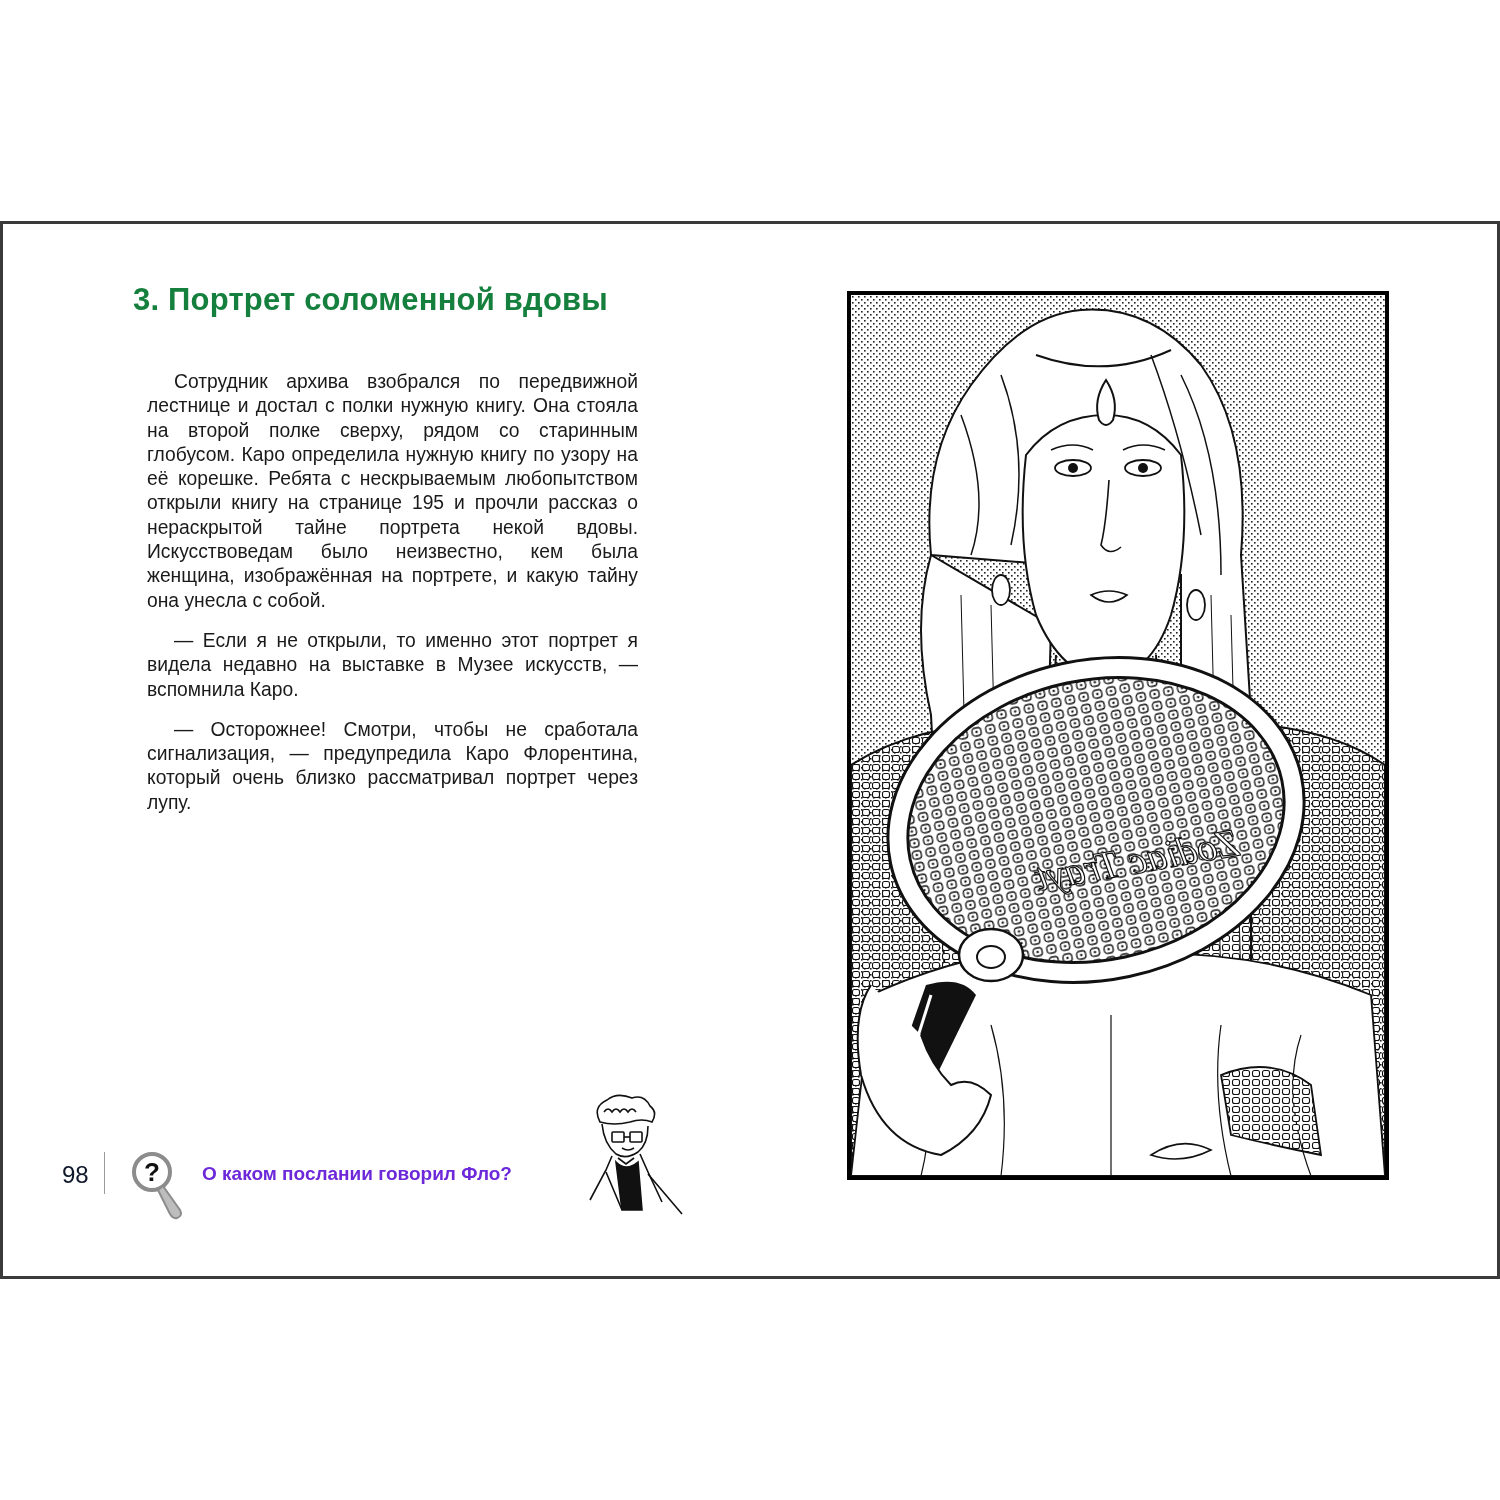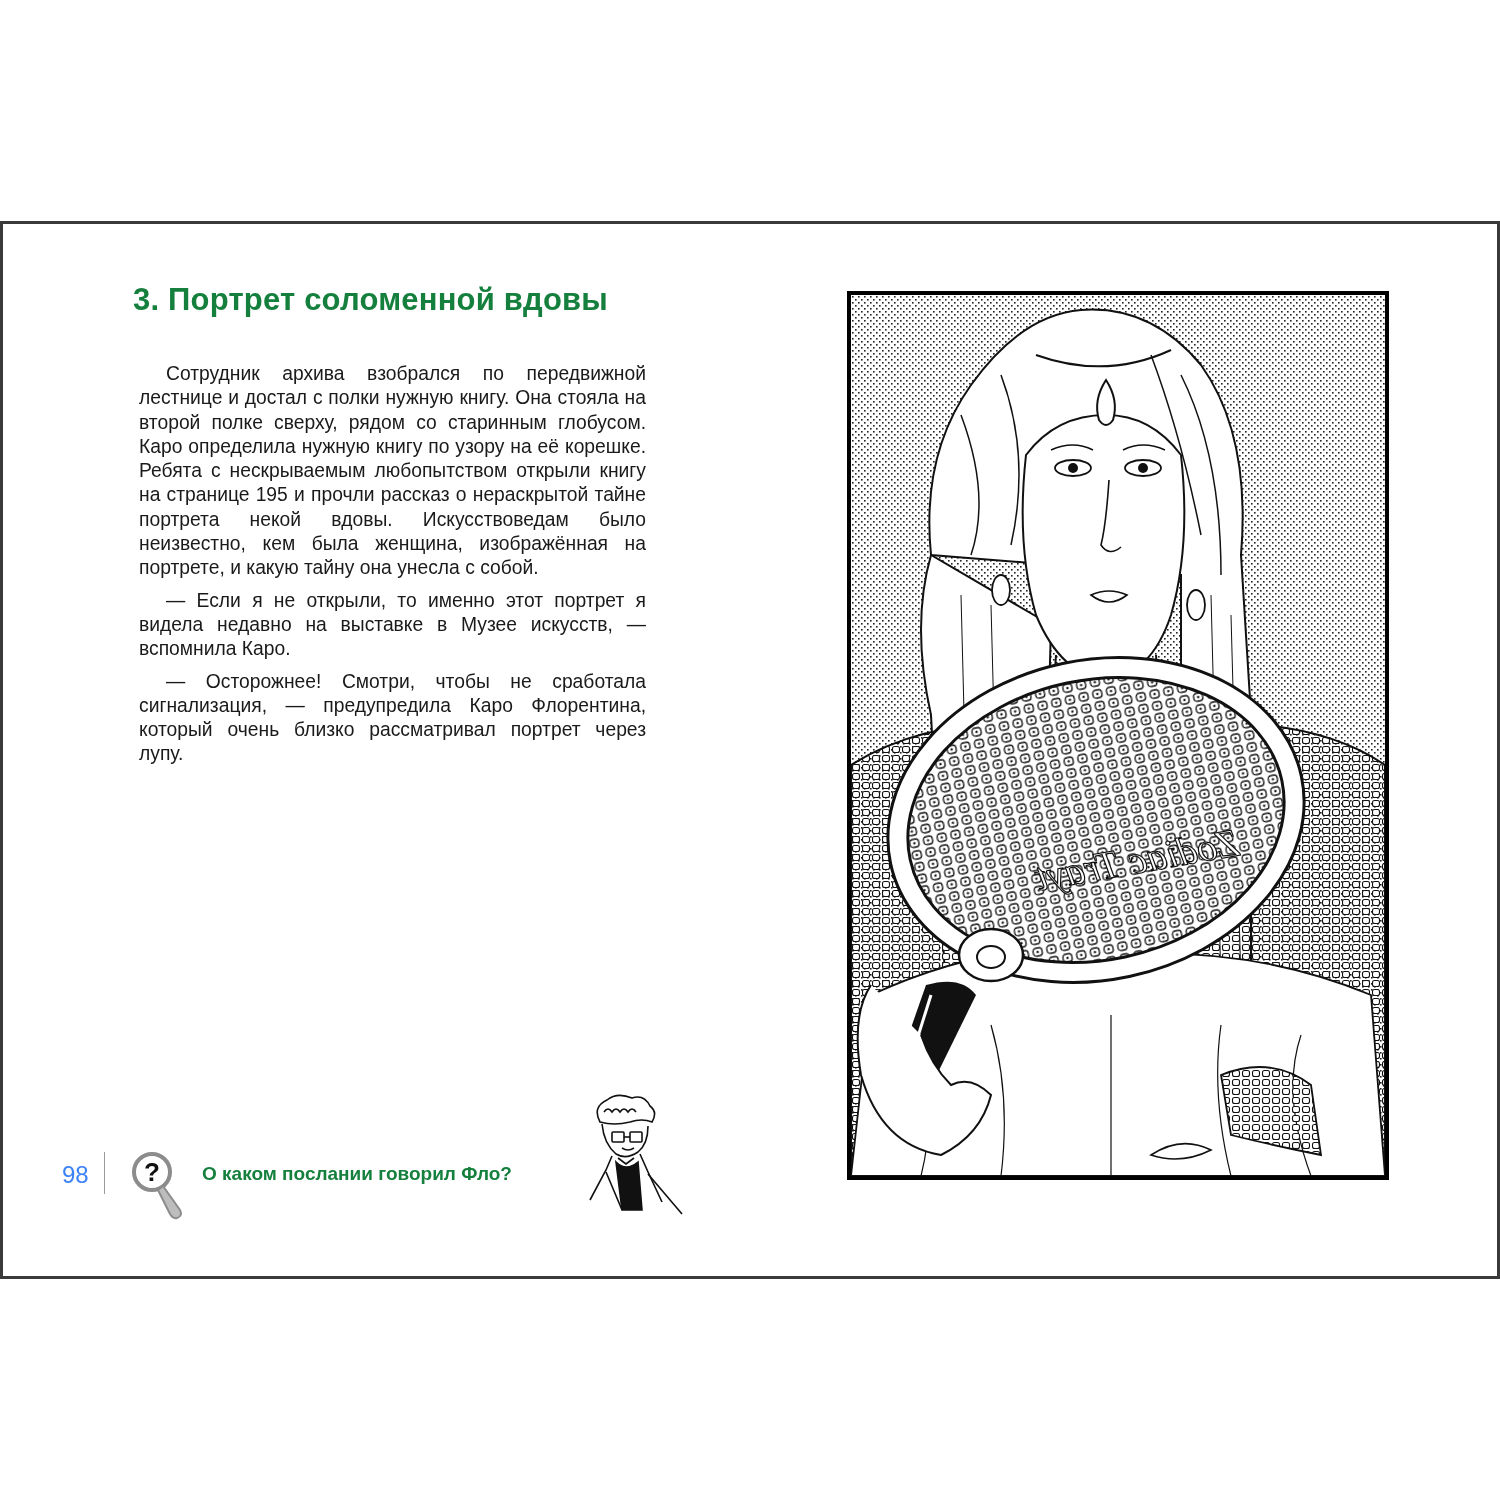--- a/index.html
+++ b/index.html
@@ -1,24 +1,24 @@
 <!DOCTYPE html>
 <html><head>
 <meta charset="utf-8">
 <style>
   html, body { margin: 0; padding: 0; background: #ffffff; }
   body { width: 1500px; height: 1500px; position: relative; overflow: hidden; font-family: "Liberation Sans", sans-serif; color: #111; }
   .page-frame { position: absolute; left: 0; top: 221px; width: 1494px; height: 1052px; border: 3px solid #3a3a3a; }
   .title { position: absolute; left: 133px; top: 282px; font-family: "Liberation Sans", sans-serif; font-weight: bold; font-size: 31px; letter-spacing: 0.2px; color: #15803d; white-space: nowrap; }
   .body-text { position: absolute; left: 131px; top: 354px; width: 523px; font-size: 19.3px; line-height: 24.3px; text-align: justify; color: #1a1a1a; }
-  .body-text p { margin: 8px; text-indent: 27px; }
-  .page-number { position: absolute; left: 62px; top: 1161px; font-size: 24px; color: #3b82f6; text-align: right; }
+  .body-text p { margin: 16px; text-indent: 27px; }
+  .page-number { position: absolute; left: 62px; top: 1161px; font-size: 24px; color: #0f172a; text-align: right; }
   .page-divider { position: absolute; left: 104px; top: 1152px; width: 1px; height: 42px; background: #9a9a9a; }
   .question-icon { position: absolute; left: 130px; top: 1150px; width: 62px; height: 72px; }
-  .question-text { position: absolute; left: 202px; top: 1163px; font-weight: bold; font-size: 19px; color: #15803d; white-space: nowrap; }
+  .question-text { position: absolute; left: 202px; top: 1163px; font-weight: bold; font-size: 19px; color: #6d28d9; white-space: nowrap; }
   .character { position: absolute; left: 582px; top: 1092px; width: 104px; height: 124px; }
   .illustration { position: absolute; left: 847px; top: 291px; width: 534px; height: 881px; border: 4px solid #000; overflow: hidden; background: #fff; }
   .illustration svg { display: block; }
 </style>
 </head>
 <body>
 
 <div class="page-frame"></div>
 
 <h1 class="title" style="margin:0;">3. Портрет соломенной вдовы</h1>

